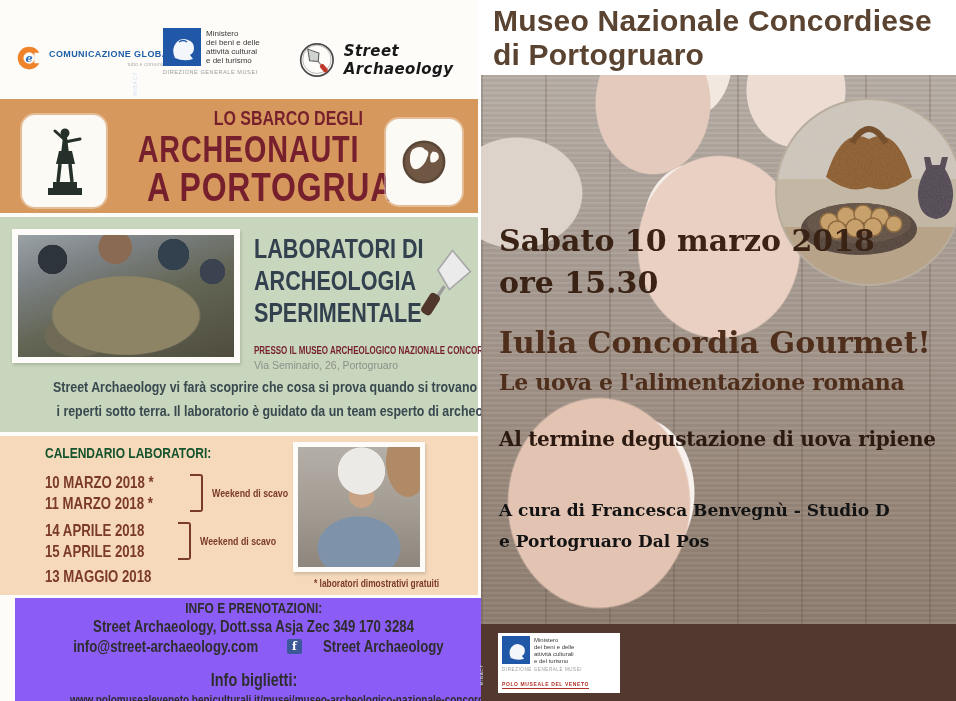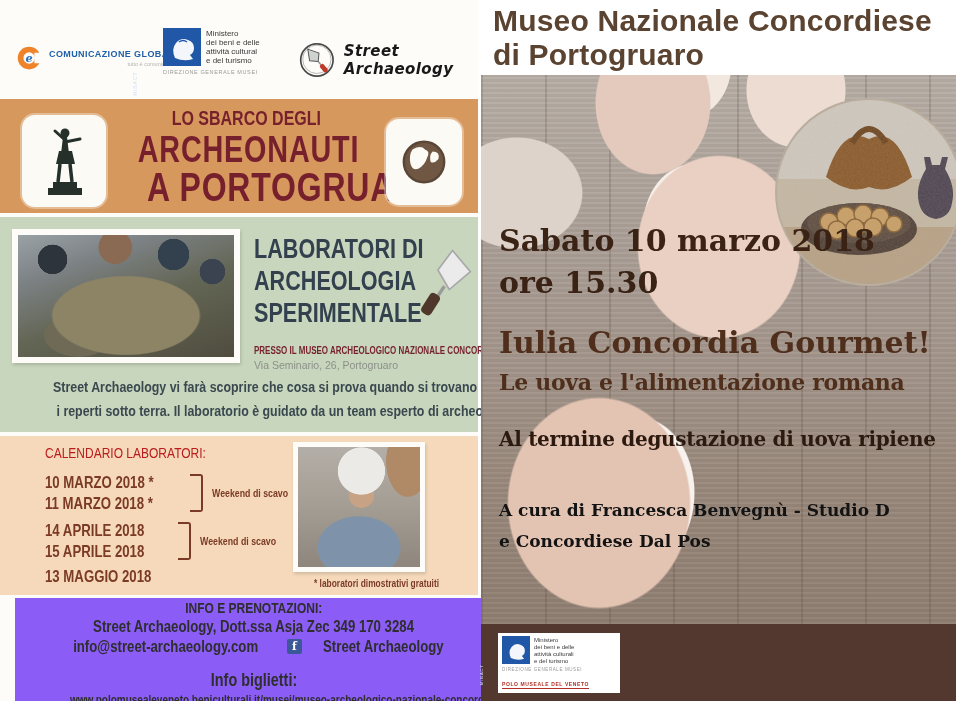--- a/index.html
+++ b/index.html
@@ -28,21 +28,21 @@
   .mibact-polo { font-size:6.5px; font-weight:bold; color:#b03026; letter-spacing:.6px; border-bottom:1px solid #b03026; display:inline-block; padding-bottom:1px; }
 
   .sa-logo { position:absolute; left:298px; top:36px; display:flex; align-items:center; gap:8px; }
   .sa-name { font-size:15px; font-weight:bold; font-style:italic; color:#181818; letter-spacing:.4px; font-family:"DejaVu Sans", sans-serif; }
 
   
   .lp-banner { position:absolute; left:0; top:96px; width:478px; height:117px; background:#d6985c; border-top:3px solid #fdfcf9; }
   .badge { position:absolute; background:#fcfaf4; border-radius:13px; display:flex; align-items:center; justify-content:center; box-shadow:0 0 0 2px rgba(255,255,255,.35); }
   .badge-statue { left:22px; top:16px; width:84px; height:92px; }
   .badge-globe { left:386px; top:20px; width:76px; height:86px; }
-  .banner-text { position:absolute; left:110px; top:6px; width:272px; text-align:center; color:#761f2d; font-weight:bold; }
+  .banner-text { position:absolute; left:110px; top:6px; width:272px; text-align:right; color:#761f2d; font-weight:bold; }
   .b1 { font-size:20px; line-height:26px; }
   .b2 { font-size:36px; line-height:38px; letter-spacing:1px; }
   .b3 { font-size:40px; line-height:36px; letter-spacing:1px; }
 
   
   .lp-green { position:absolute; left:0; top:213px; width:478px; height:219px; background:#c7d6bc; border-top:4px solid #fdfcf9; }
   .photo1 { position:absolute; left:12px; top:12px; width:228px; height:134px; background:#fdfcf9; padding:6px; box-shadow:1px 2px 3px rgba(0,0,0,.15); }
   .photo1-inner { width:100%; height:100%;
     background:
       radial-gradient(circle 15px at 16% 20%, #2e343c 97%, transparent),
@@ -53,21 +53,21 @@
       radial-gradient(ellipse 35px 22px at 28% 82%, #6e6a55 97%, transparent),
       linear-gradient(160deg, #9aa2a6 0%, #7c8184 25%, #636655 55%, #4f4c3e 100%); }
   .lab-title { position:absolute; left:254px; top:16px; color:#33414f; font-weight:bold; font-size:27px; line-height:32px; }
   .trowel-big { position:absolute; left:420px; top:30px; }
   .venue { position:absolute; left:254px; top:128px; color:#761f2d; font-weight:bold; font-size:10px; }
   .address { position:absolute; left:254px; top:142px; color:#8d9089; font-size:10.5px; }
   .desc { position:absolute; left:0; top:158px; width:478px; text-align:right; color:#3a4850; font-size:15.5px; font-weight:bold; line-height:24px; }
 
   
   .lp-peach { position:absolute; left:0; top:432px; width:478px; height:163px; background:#f5d9ba; border-top:4px solid #fdfcf9; }
-  .cal-head { position:absolute; left:45px; top:8px; color:#b91c1c; font-weight:normal; font-size:15px; }
+  .cal-head { position:absolute; left:45px; top:8px; color:#14532d; font-weight:bold; font-size:15px; }
   .cal-group { position:absolute; left:45px; display:flex; align-items:center; gap:9px; color:#7b3a26; }
   .cal-g1 { top:36px; } .cal-g2 { top:84px; } .cal-g3 { top:130px; }
   .cal-dates { font-size:16.5px; font-weight:bold; line-height:21px; }
   .brk { width:13px; height:38px; border:2.5px solid #7b3a26; border-left:none; border-radius:0 3px 3px 0; }
   .cal-label { font-size:11px; font-weight:bold; }
   .photo2 { position:absolute; left:293px; top:6px; width:132px; height:130px; background:#fdfcf9; padding:5px; box-shadow:1px 2px 3px rgba(0,0,0,.15); }
   .photo2-inner { width:100%; height:100%;
     background:
       radial-gradient(circle 24px at 52% 20%, #eceae6 97%, transparent),
       radial-gradient(circle 13px at 52% 40%, #c7a284 97%, transparent),
@@ -323,21 +323,21 @@
 
       <div class="rp-event serif">
         <div class="ev-title">Iulia Concordia Gourmet!</div>
         <div class="ev-sub">Le uova e l'alimentazione romana</div>
       </div>
 
       <div class="rp-tasting serif">Al termine degustazione di uova ripiene</div>
 
       <div class="rp-cur serif">
         <div>A cura di Francesca Benvegnù - Studio D</div>
-        <div>e Concordiese Dal Pos</div>
+        <div>e Portogruaro Dal Pos</div>
       </div>
     </div>
 
     <footer class="rp-footer">
       <div class="mibact mibact2" style="position:static;">
         <div class="mibact-row">
           <div class="mibact-box">
             <svg width="28" height="28" viewBox="0 0 38 38">
               <path d="M12 30 q-4 -9 1 -15 q5 -6 12 -3 q6 2 6 8 q0 5 -4 7 l3 4 q-9 3 -18 -1 Z" fill="#ffffff" opacity="0.95"></path>
             </svg>

